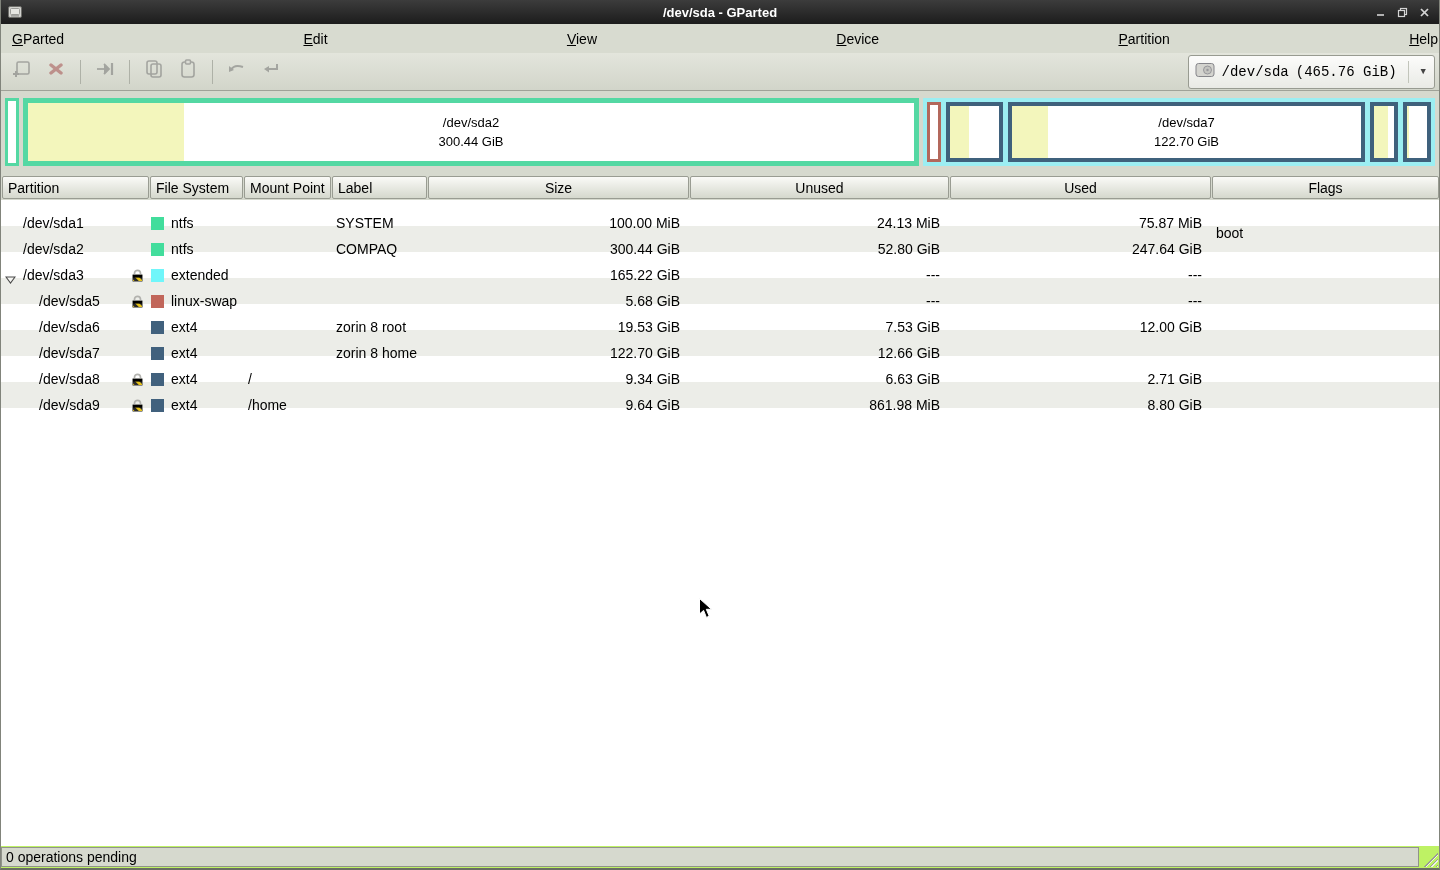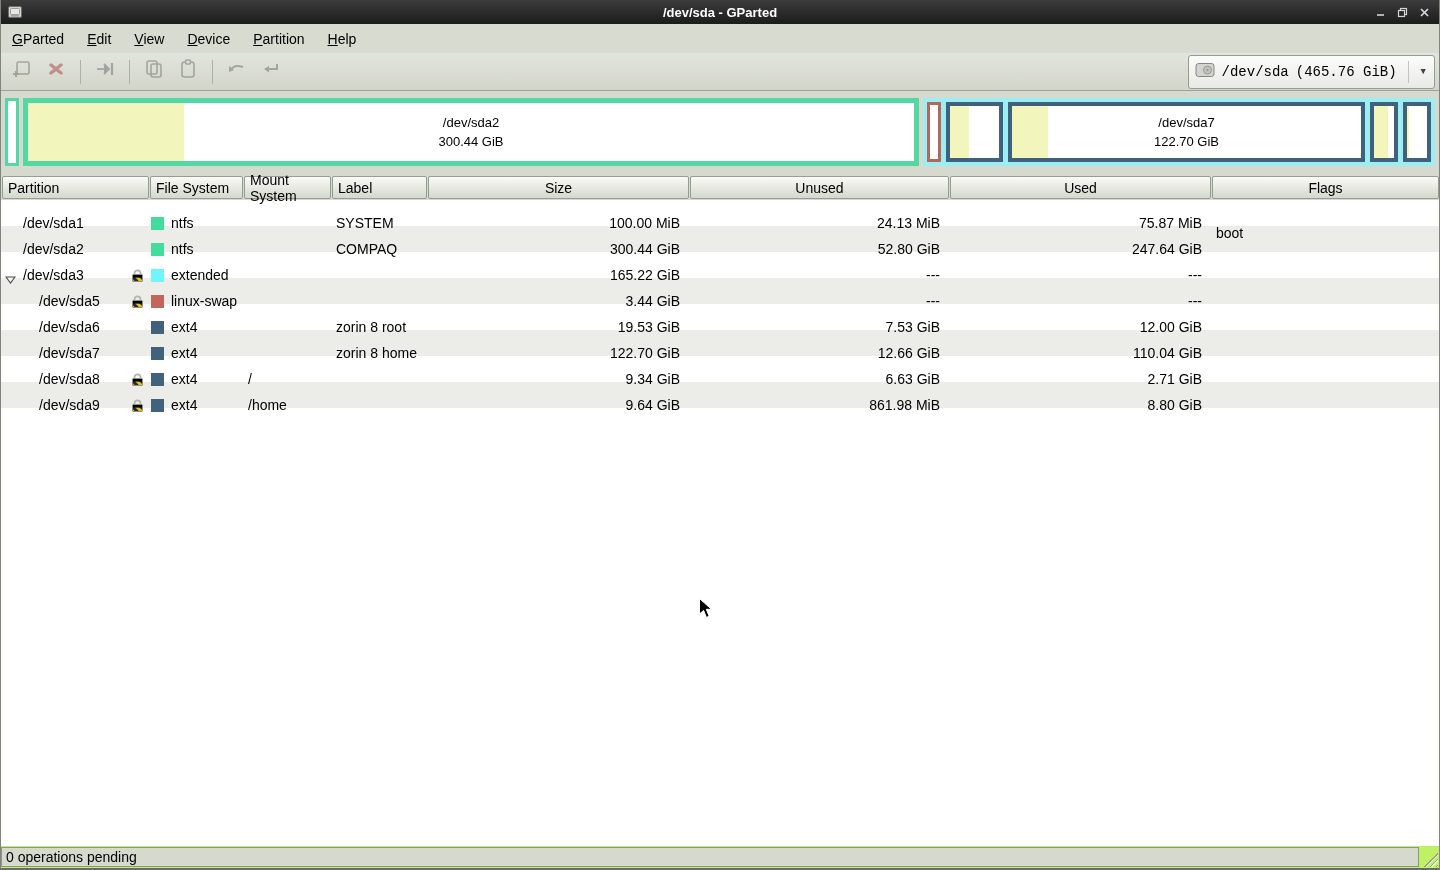--- a/index.html
+++ b/index.html
@@ -21,21 +21,21 @@
   .titlebar .appicon{margin-left:6px;display:flex;}
   .titlebar .title{
     position:absolute;left:0;right:0;text-align:center;
     font-weight:bold;font-size:13px;color:#fff;pointer-events:none;
   }
   .win-controls{margin-left:auto;display:flex;align-items:center;gap:8px;padding-right:8px;z-index:2;}
   .win-btn{width:14px;height:14px;display:flex;align-items:center;justify-content:center;cursor:default;}
   
   .menubar{
     height:29px;flex:0 0 29px;background:#d8dbd0;display:flex;align-items:center;
-    padding-left:10px;gap:21px;font-size:14px;
+    padding-left:10px;gap:21px;font-size:14px;justify-content:space-between;
   }
   .menu-item{padding:2px 1px;}
   .menu-item .mn{text-decoration:underline;}
   
   .toolbar{
     height:37px;flex:0 0 37px;background:linear-gradient(#e3e5dc,#d2d5ca);
     border-bottom:1px solid #9fa298;display:flex;align-items:center;padding:0 4px;font-family:Liberation Mono, monospace;
   }
   .tool-btn{width:34px;height:30px;display:flex;align-items:center;justify-content:center;}
   .tool-btn svg{opacity:.5;}
@@ -257,21 +257,21 @@
             <div class="used" style="width: 9%;"></div>
           </div>
         </div>
       </div>
   </div>
 
   <div class="table-section">
     <div class="tgrid thead">
       <div class="th">Partition</div>
       <div class="th">File System</div>
-      <div class="th">Mount System</div>
+      <div class="th">Mount Point</div>
       <div class="th">Label</div>
       <div class="th center">Size</div>
       <div class="th center">Unused</div>
       <div class="th center">Used</div>
       <div class="th center">Flags</div>
     </div>
     <div>
         <div class="tgrid trow">
           <div class="cell part ind1">
             <div>/dev/sda1</div>
@@ -337,21 +337,21 @@
                 <rect x="3" y="9.6" width="9" height="3.4" fill="url(#hz)"></rect>
               </svg>
             </div>
           </div>
           <div class="cell fs">
             <div class="fs-swatch" style="background: rgb(193, 102, 90);"></div>
             <div>linux-swap</div>
           </div>
           <div class="cell mnt"></div>
           <div class="cell lbl"></div>
-          <div class="cell right">3.44 GiB</div>
+          <div class="cell right">5.68 GiB</div>
           <div class="cell right">---</div>
           <div class="cell right">---</div>
           <div class="cell flags"></div>
         </div>
         <div class="tgrid trow">
           <div class="cell part ind2">
             <div>/dev/sda6</div>
           </div>
           <div class="cell fs">
             <div class="fs-swatch" style="background: rgb(65, 97, 125);"></div>
@@ -369,21 +369,20 @@
             <div>/dev/sda7</div>
           </div>
           <div class="cell fs">
             <div class="fs-swatch" style="background: rgb(65, 97, 125);"></div>
             <div>ext4</div>
           </div>
           <div class="cell mnt"></div>
           <div class="cell lbl">zorin 8 home</div>
           <div class="cell right">122.70 GiB</div>
           <div class="cell right">12.66 GiB</div>
-          <div class="cell right">110.04 GiB</div>
           <div class="cell flags"></div>
         </div>
         <div class="tgrid trow">
           <div class="cell part ind2">
             <div>/dev/sda8</div>
             <div class="lock">
               <svg width="15" height="15" viewBox="0 0 15 15">
                 <path d="M4.5 7 V5.3 a3 3 0 0 1 6 0 V7" fill="none" stroke="#b2b2ae" stroke-width="1.7"></path>
                 <rect x="2.5" y="6.5" width="10" height="7" rx="1" fill="#ececе8" stroke="#8e8e8a"></rect>
                 <rect x="3" y="9.6" width="9" height="3.4" fill="url(#hz)"></rect>

